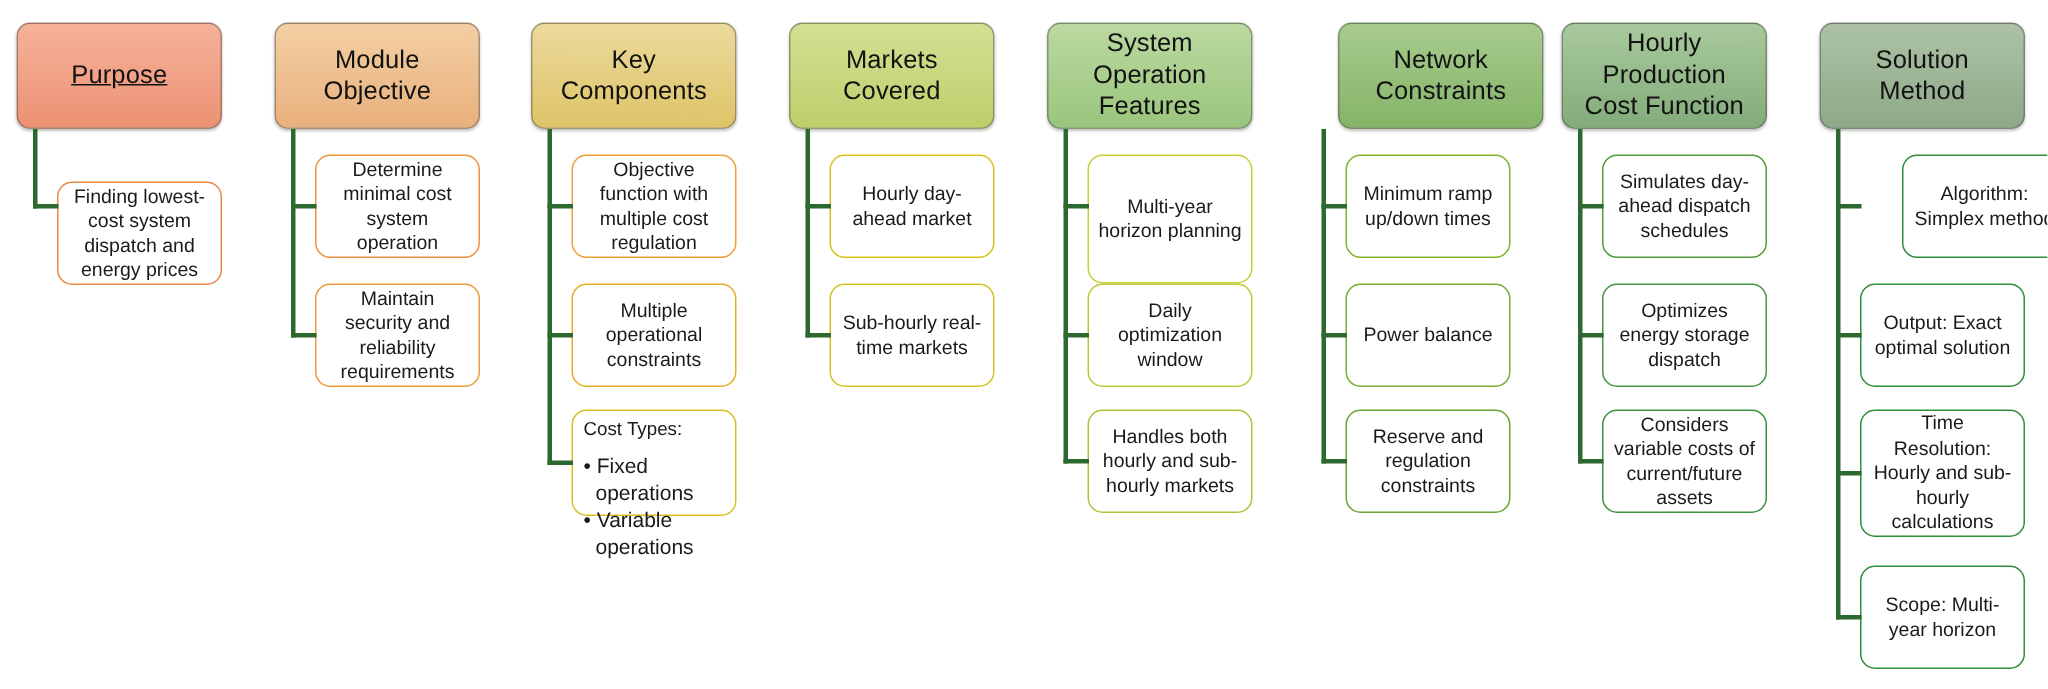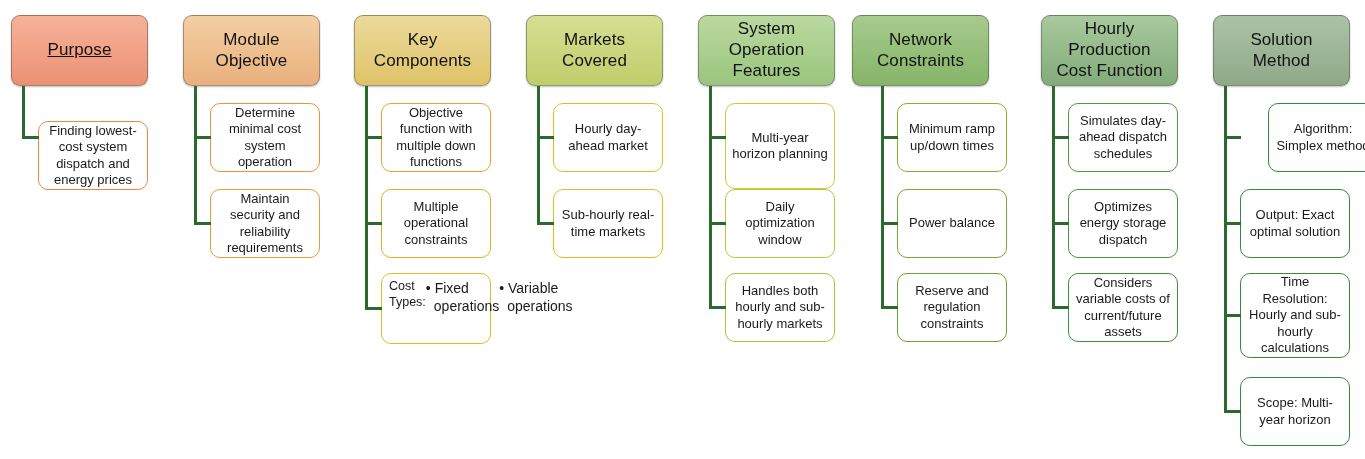--- a/index.html
+++ b/index.html
@@ -20,21 +20,21 @@
     position:absolute; box-sizing:border-box;
     width:110px; background:#ffffff; border-radius:10px;
     border-style:solid; border-width:1.5px;
     display:flex; align-items:center; justify-content:center;
     text-align:center; font-size:13px; line-height:1.27;
     padding:2px 6px; color:#1a1a1a;
   }
   .child-box .txt { flex:0 0 auto; width:100%; }
   .child-box.overflow { overflow:visible; }
   .child-box.list {
-    flex-direction:row; align-items:flex-start; justify-content:flex-start;
+    flex-direction:column; align-items:flex-start; justify-content:flex-start;
     text-align:left; padding:5px 5px 4px 7px;
   }
   .list-title { font-size:12.5px; margin-bottom:6px; }
   .list-bullet { font-size:14px; line-height:1.3; padding-left:8px; text-indent:-8px; }
   .trunk, .stub { position:absolute; background:#2C692F; }
   .trunk { width:2.5px; }
   .stub  { height:2.5px; }
 </style>
 </head>
 <body>
@@ -57,21 +57,21 @@
     <div class="child-box" style="left: 210px; top: 189px; height: 69px; border-color: rgb(237, 154, 59);">
       <div class="txt">Maintain security and reliability requirements</div>
     </div>
     <div class="trunk" style="left: 194px; top: 86px; height: 138.75px; background: rgb(44, 105, 47);"></div>
     <div class="stub" style="left: 194px; top: 136.25px; width: 17px; background: rgb(44, 105, 47);"></div>
     <div class="stub" style="left: 194px; top: 222.25px; width: 17px; background: rgb(44, 105, 47);"></div>
     <div class="col-header" style="left: 354px; top: 15px; background: linear-gradient(rgb(236, 218, 156), rgb(222, 195, 103));">
       <span>Key Components</span>
     </div>
     <div class="child-box" style="left: 381px; top: 103px; height: 69px; border-color: rgb(239, 159, 56);">
-      <div class="txt">Objective function with multiple down functions</div>
+      <div class="txt">Objective function with multiple cost regulation</div>
     </div>
     <div class="child-box" style="left: 381px; top: 189px; height: 69px; border-color: rgb(232, 172, 41);">
       <div class="txt">Multiple operational constraints</div>
     </div>
     <div class="child-box list" style="left: 381px; top: 273px; height: 71px; border-color: rgb(220, 190, 29);">
       <div class="list-title">Cost Types:</div>
       <div class="list-bullet"><span>• </span><span>Fixed operations</span></div>
       <div class="list-bullet"><span>• </span><span>Variable operations</span></div>
     </div>
     <div class="trunk" style="left: 365px; top: 86px; height: 223.75px; background: rgb(44, 105, 47);"></div>
@@ -99,21 +99,21 @@
     <div class="child-box" style="left: 725px; top: 189px; height: 69px; border-color: rgb(188, 201, 54);">
       <div class="txt">Daily optimization window</div>
     </div>
     <div class="child-box" style="left: 725px; top: 273px; height: 69px; border-color: rgb(173, 196, 55);">
       <div class="txt">Handles both hourly and sub-hourly markets</div>
     </div>
     <div class="trunk" style="left: 709px; top: 86px; height: 222.75px; background: rgb(44, 105, 47);"></div>
     <div class="stub" style="left: 709px; top: 136.25px; width: 17px; background: rgb(44, 105, 47);"></div>
     <div class="stub" style="left: 709px; top: 222.25px; width: 17px; background: rgb(44, 105, 47);"></div>
     <div class="stub" style="left: 709px; top: 306.25px; width: 17px; background: rgb(44, 105, 47);"></div>
-    <div class="col-header" style="left: 852px; top: 15px; background: linear-gradient(rgb(167, 203, 141), rgb(133, 180, 104));">
+    <div class="col-header" style="left: 892px; top: 15px; background: linear-gradient(rgb(167, 203, 141), rgb(133, 180, 104));">
       <span>Network Constraints</span>
     </div>
     <div class="child-box" style="left: 897px; top: 103px; height: 69px; border-color: rgb(130, 180, 43);">
       <div class="txt">Minimum ramp up/down times</div>
     </div>
     <div class="child-box" style="left: 897px; top: 189px; height: 69px; border-color: rgb(116, 172, 47);">
       <div class="txt">Power balance</div>
     </div>
     <div class="child-box" style="left: 897px; top: 273px; height: 69px; border-color: rgb(104, 165, 50);">
       <div class="txt">Reserve and regulation constraints</div>

